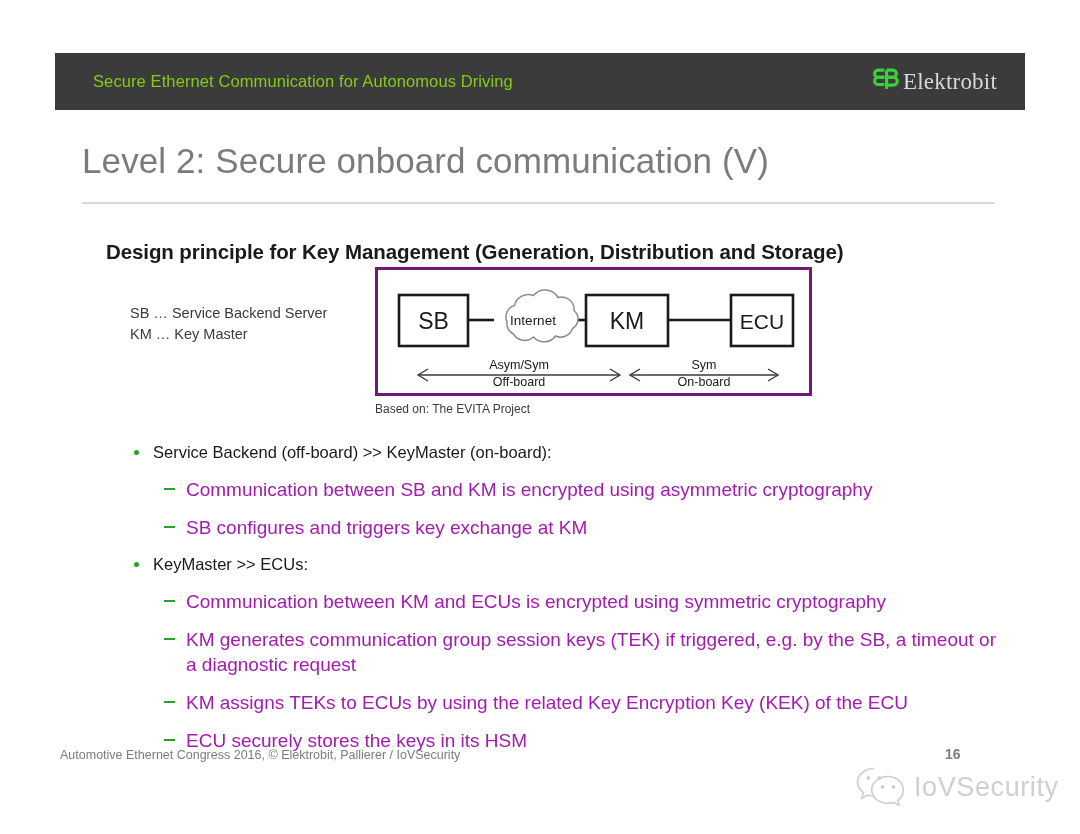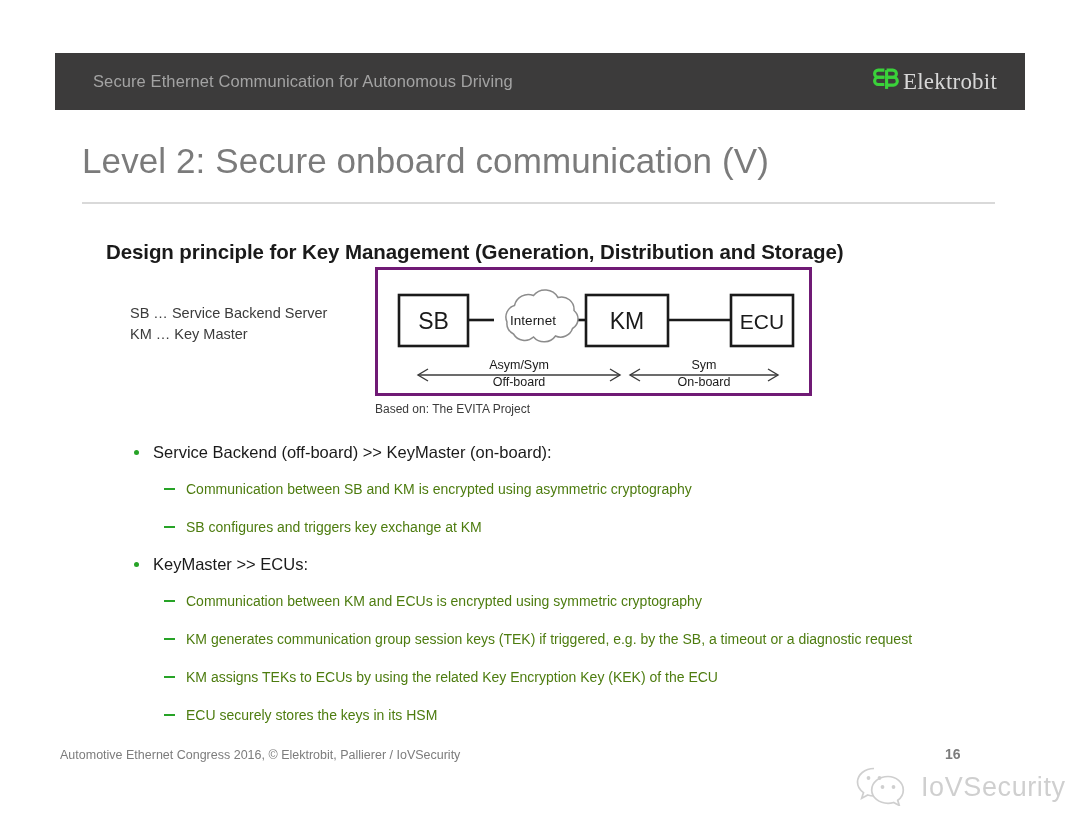--- a/index.html
+++ b/index.html
@@ -23,21 +23,21 @@
     width: 970px;
     height: 57px;
     background: #3c3b3b;
     display: flex;
     align-items: center;
     justify-content: space-between;
     box-sizing: border-box;
     padding: 0 28px 0 38px;
   }
   .header-title {
-    color: #a3a3a3;
+    color: #84cc16;
     font-size: 16.5px;
     letter-spacing: 0.1px;
     white-space: nowrap;
   }
   .brand {
     display: flex;
     align-items: center;
     gap: 1px;
     font-family: Liberation Serif, serif;
   }
@@ -132,22 +132,22 @@
     left: 3px;
     top: 9px;
     width: 5px;
     height: 5px;
     background: #27a327;
     border-radius: 50%;
   }
   .b2 {
     position: relative;
     padding-left: 55px;
-    font-size: 14px;
-    color: #4d7c0f;
+    font-size: 19px;
+    color: #a21caf;
     margin-bottom: 13px;
     line-height: 25px;
   }
   .b2 .mk {
     position: absolute;
     left: 33px;
     top: 11px;
     width: 11px;
     height: 2px;
     background: #27a327;
@@ -169,21 +169,21 @@
     font-size: 14px;
     color: #7c7c7c;
     font-weight: bold;
   }
   .watermark {
     position: absolute;
     left: 855px;
     top: 764px;
     display: flex;
     align-items: center;
-    gap: 14px;
+    gap: 7px;
     opacity: 0.42;
   }
   .wm-text {
     font-size: 27px;
     color: #8e8e8e;
     letter-spacing: 0.6px;
     white-space: nowrap;
   }
 </style>
 </head>

